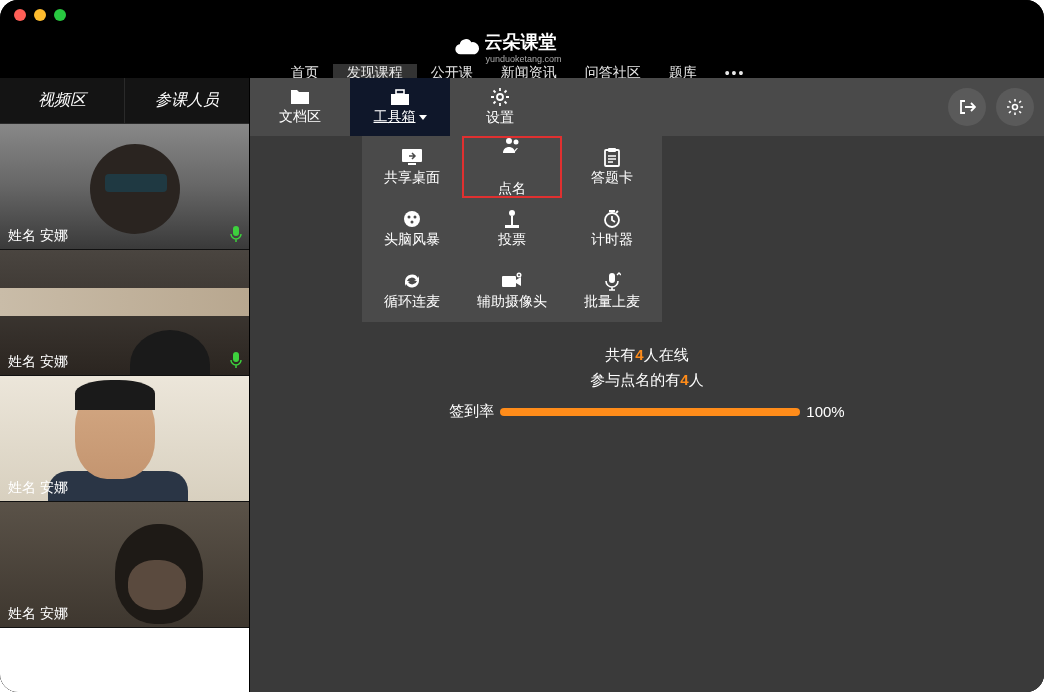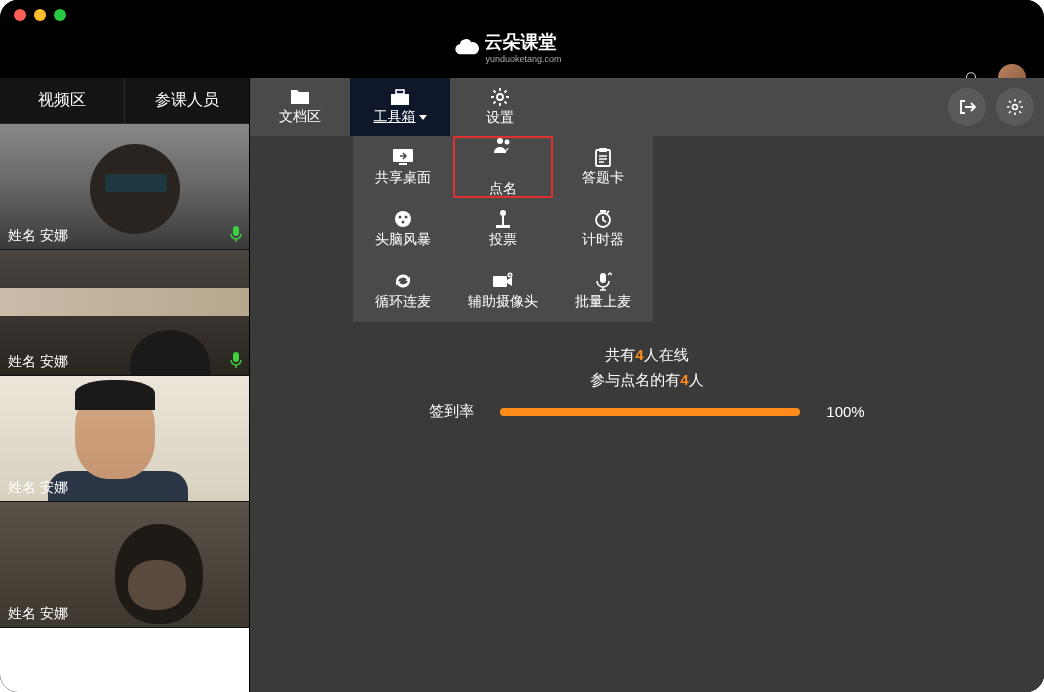--- a/index.html
+++ b/index.html
@@ -18,21 +18,21 @@
 .nav-items { display: flex; align-items: center; height: 100%; }
 .nav-item { padding: 0 14px; height: 100%; display: flex; align-items: center; cursor: pointer; color: #e8e8e8; font-size: 14px; }
 .nav-item.active { background: #333; }
 .nav-more { padding: 0 14px; letter-spacing: 2px; }
 .nav-right { margin-left: auto; display: flex; align-items: center; gap: 18px; }
 .bell-icon { width: 18px; height: 18px; }
 .avatar { width: 28px; height: 28px; border-radius: 50%; background: linear-gradient(135deg, #b8825f, #8b5a3c); }
 .body { flex: 1; display: flex; background: #3a3a3a; overflow: hidden; }
 .sidebar { width: 250px; background: #141414; display: flex; flex-direction: column; border-right: 1px solid #000; }
 .side-tabs { display: flex; height: 46px; border-bottom: 1px solid #2a2a2a; }
-.side-tab { flex: 1; display: flex; align-items: center; justify-content: center; color: #fff; font-size: 16px; cursor: pointer; }
+.side-tab { flex: 1; display: flex; align-items: center; justify-content: center; color: #fff; font-size: 16px; cursor: pointer; font-style: italic; }
 .side-tab + .side-tab { border-left: 1px solid #2a2a2a; }
 .video-list { flex: 1; overflow: hidden; }
 .video-tile { position: relative; height: 126px; border-bottom: 1px solid #111; overflow: hidden; }
 .video-content { position: absolute; inset: 0; }
 .video-label { position: absolute; bottom: 0; left: 0; padding: 4px 8px; color: #fff; font-size: 14px; z-index: 2; }
 .mic-icon { position: absolute; right: 6px; bottom: 6px; width: 14px; height: 18px; z-index: 2; }
 .tile1-bg { background: linear-gradient(180deg, #888 0%, #666 50%, #3a3a3a 100%); }
 .tile1-head { position: absolute; left: 90px; top: 20px; width: 90px; height: 90px; border-radius: 50%; background: #2a2420; }
 .tile1-glasses { position: absolute; left: 105px; top: 50px; width: 62px; height: 18px; background: rgba(30,60,70,0.9); border-radius: 4px; }
 .tile2-bg { background: linear-gradient(180deg, #4a4540 0%, #2b2520 100%); }
@@ -48,28 +48,28 @@
 .tile5-bg { background: #fff; }
 .main { flex: 1; display: flex; flex-direction: column; position: relative; justify-content: space-between; }
 .toolbar { height: 58px; background: #4a4a4a; display: flex; align-items: stretch; padding-right: 10px; }
 .tool-btn { width: 100px; display: flex; flex-direction: column; align-items: center; justify-content: center; color: #fff; font-size: 14px; cursor: pointer; gap: 2px; }
 .tool-btn.active { background: #0f172a; text-decoration: underline; }
 .tool-btn.with-caret .label-row { display: flex; align-items: center; gap: 3px; }
 .caret { width: 0; height: 0; border-left: 4px solid transparent; border-right: 4px solid transparent; border-top: 5px solid #fff; }
 .toolbar-spacer { flex: 1; }
 .round-btn { width: 38px; height: 38px; border-radius: 50%; background: #5a5a5a; align-self: center; display: flex; align-items: center; justify-content: center; cursor: pointer; margin-left: 10px; }
 .content { flex: 1; background: #3a3a3a; position: relative; }
-.dropdown { position: absolute; left: 103px; top: 0; width: 300px; background: #4a4a4a; display: grid; grid-template-columns: repeat(3, 1fr); z-index: 5; }
+.dropdown { position: absolute; left: 112px; top: 0; width: 300px; background: #4a4a4a; display: grid; grid-template-columns: repeat(3, 1fr); z-index: 5; }
 .dd-item { height: 62px; display: flex; flex-direction: column; align-items: center; justify-content: center; gap: 2px; color: #fff; font-size: 14px; cursor: pointer; }
 .dd-item.highlighted { outline: 2px solid #e03030; outline-offset: -2px; gap: 26px; }
 .dd-icon { width: 22px; height: 20px; display: flex; align-items: center; justify-content: center; }
 .stats { position: absolute; left: 50%; top: 210px; transform: translateX(-50%); width: 500px; text-align: center; color: #fff; font-size: 15px; }
 .stats-line { margin-bottom: 6px; }
 .orange-num { color: #ff8c1a; font-weight: bold; }
-.progress-row { display: flex; align-items: center; gap: 26px; margin-top: 12px; justify-content: center; }
+.progress-row { display: flex; align-items: center; gap: 6px; margin-top: 12px; justify-content: center; }
 .progress-bar { width: 300px; height: 8px; background: #ff8c1a; border-radius: 4px; }
 .action-btn { display: block; margin: 32px auto 0; width: 170px; height: 40px; background: #ff8c1a; border: none; border-radius: 20px; color: #fff; font-size: 16px; cursor: pointer; }
 .icon-svg { fill: #fff; }
 </style>
 </head>
 <body>
 
 <div class="window">
   <div class="titlebar">
     <div class="dot red"></div>
@@ -80,20 +80,29 @@
   <div class="topnav">
     <div class="logo">
       <svg class="logo-img" viewBox="0 0 24 24">
           <path fill="#fff" d="M19 18H6a4 4 0 010-8 5 5 0 019.6-1.5A4.5 4.5 0 0119 18z" stroke="#fff" stroke-width="1.5"></path>
         </svg>
       <div>
         <div class="logo-text">云朵课堂</div>
         <div class="logo-sub">yunduoketang.com</div>
       </div>
     </div>
+    <div class="nav-items">
+      <div class="nav-item">首页</div>
+      <div class="nav-item active">发现课程</div>
+      <div class="nav-item">公开课</div>
+      <div class="nav-item">新闻资讯</div>
+      <div class="nav-item">问答社区</div>
+      <div class="nav-item">题库</div>
+      <div class="nav-item nav-more">•••</div>
+    </div>
     <div class="nav-right">
       <svg class="bell-icon" viewBox="0 0 24 24">
           <path fill="none" stroke="#ccc" stroke-width="1.6" d="M18 16v-5a6 6 0 10-12 0v5l-2 2h16l-2-2zM10 20a2 2 0 004 0"></path>
         </svg>
       <div class="avatar"></div>
     </div>
   </div>
 
   <div class="body">
     <div class="sidebar">

